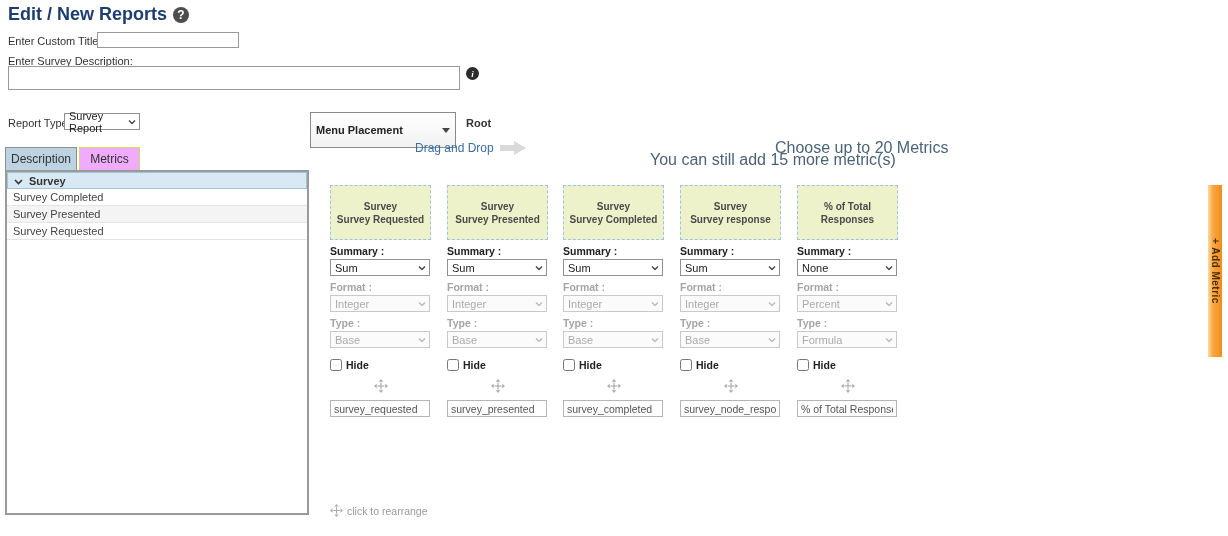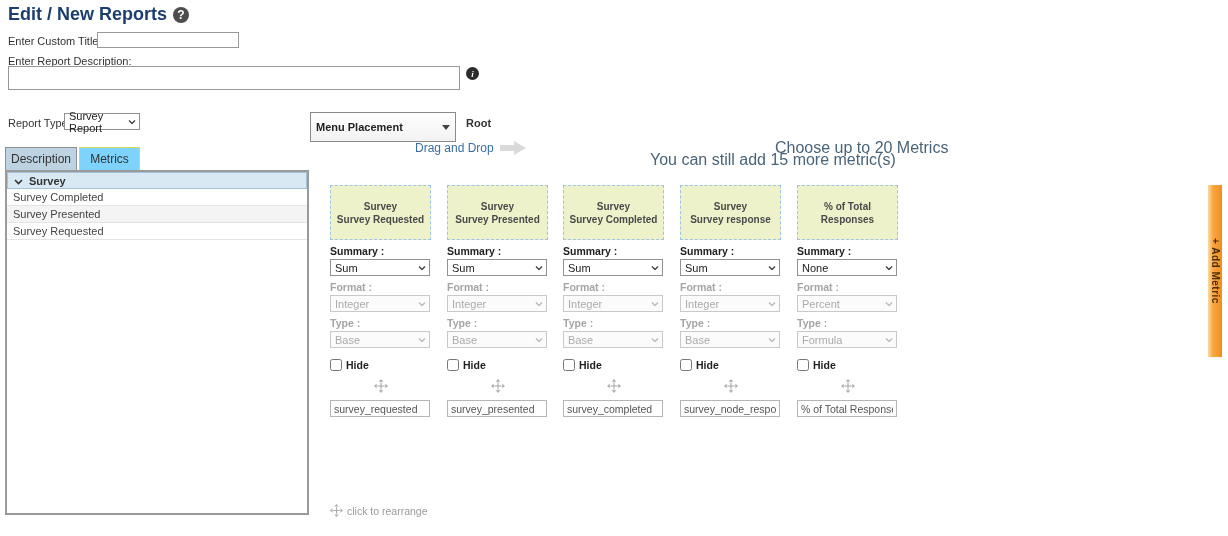--- a/index.html
+++ b/index.html
@@ -15,27 +15,27 @@
 
   .info-circle { width:13px; height:13px; border-radius:50%; background:#2b2b2b; color:#fff; font-size:9px; font-weight:bold; font-style:italic; display:inline-flex; align-items:center; justify-content:center; font-family:"Liberation Serif",serif; }
 
   
   .sel { position:relative; border:1px solid #919191; background:#fff; font-size:11px; color:#222; display:flex; align-items:center; padding:0 8px 0 4px; height:17px; }
   .sel .chev { position:absolute; right:3px; top:50%; transform:translateY(-50%); line-height:0; }
   .sel.disabled { background:#fbfbfb; border-color:#c9c9c9; color:#ababab; }
   .chev svg { display:block; }
 
   
-  .menu-placement { border:1px solid #8a8a8a; background:linear-gradient(#fff,#f2f2f2); height:30px; width:146px; display:flex; align-items:center; justify-content:space-between; padding:0 5px; font-size:11px; font-weight:bold; color:#222; }
+  .menu-placement { border:1px solid #8a8a8a; background:linear-gradient(#fff,#f2f2f2); height:36px; width:146px; display:flex; align-items:center; justify-content:space-between; padding:0 5px; font-size:11px; font-weight:bold; color:#222; }
   .tri-down { width:0; height:0; border-left:4px solid transparent; border-right:4px solid transparent; border-top:5px solid #444; }
 
   
   .tab { position:absolute; top:147px; height:23px; font-size:12px; display:flex; align-items:center; justify-content:center; border:1px solid #8f8f8f; border-bottom:none; color:#333; }
   .tab-dimensions { left:5px; width:72px; background:#bdd3e2; }
-  .tab-metrics { left:79px; width:61px; background:#7dd3fc; border:1px solid #d3d95c; border-bottom:none; }
+  .tab-metrics { left:79px; width:61px; background:#f0abfc; border:1px solid #d3d95c; border-bottom:none; }
 
   
   .dim-panel { left:5px; top:170px; width:304px; height:345px; border:2px solid #9a9a9a; background:#fff; }
   .group-header { height:17px; background:#d9e9f4; border:1px solid #a3c3da; display:flex; align-items:center; gap:6px; padding:0 6px; font-size:11px; font-weight:bold; color:#333; }
   .dim-item { height:17px; display:flex; align-items:center; padding:0 6px; font-size:11px; color:#444; border-bottom:1px solid #e4e4e4; }
   .dim-item.alt { background:#f4f4f4; }
 
   
   .dragdrop { color:#3a6ea5; font-size:12px; display:flex; gap:6px; }
   .note { color:#4a6378; font-size:16px; }
@@ -61,21 +61,21 @@
 <body>
 
 <div class="abs page-title">
   <span>Edit / New Reports</span>
   <span class="help-circle">?</span>
 </div>
 
 <div class="abs field-label" style="left:8px; top:35px;">Enter Custom Title*:</div>
 <input class="abs txt-input" style="left: 97px; top: 32px; width: 142px; height: 16px;" value="">
 
-<div class="abs field-label" style="left:8px; top:55px;">Enter Report Description:</div>
+<div class="abs field-label" style="left:8px; top:55px;">Enter Survey Description:</div>
 <textarea class="abs txt-input" style="left: 8px; top: 66px; width: 452px; height: 24px; resize: none;"></textarea>
 <span class="abs info-circle" style="left:466px; top:67px;">i</span>
 
 <div class="abs field-label" style="left:8px; top:117px;">Report Type:</div>
 <div class="abs sel" style="left:64px; top:113px; width:76px;">
   <span>Survey Report</span>
   <span class="chev">
     <svg width="8" height="5" viewBox="0 0 8 5">
         <polyline points="1,1 4,4 7,1" fill="none" stroke="#444" stroke-width="1.4"></polyline>
       </svg>

